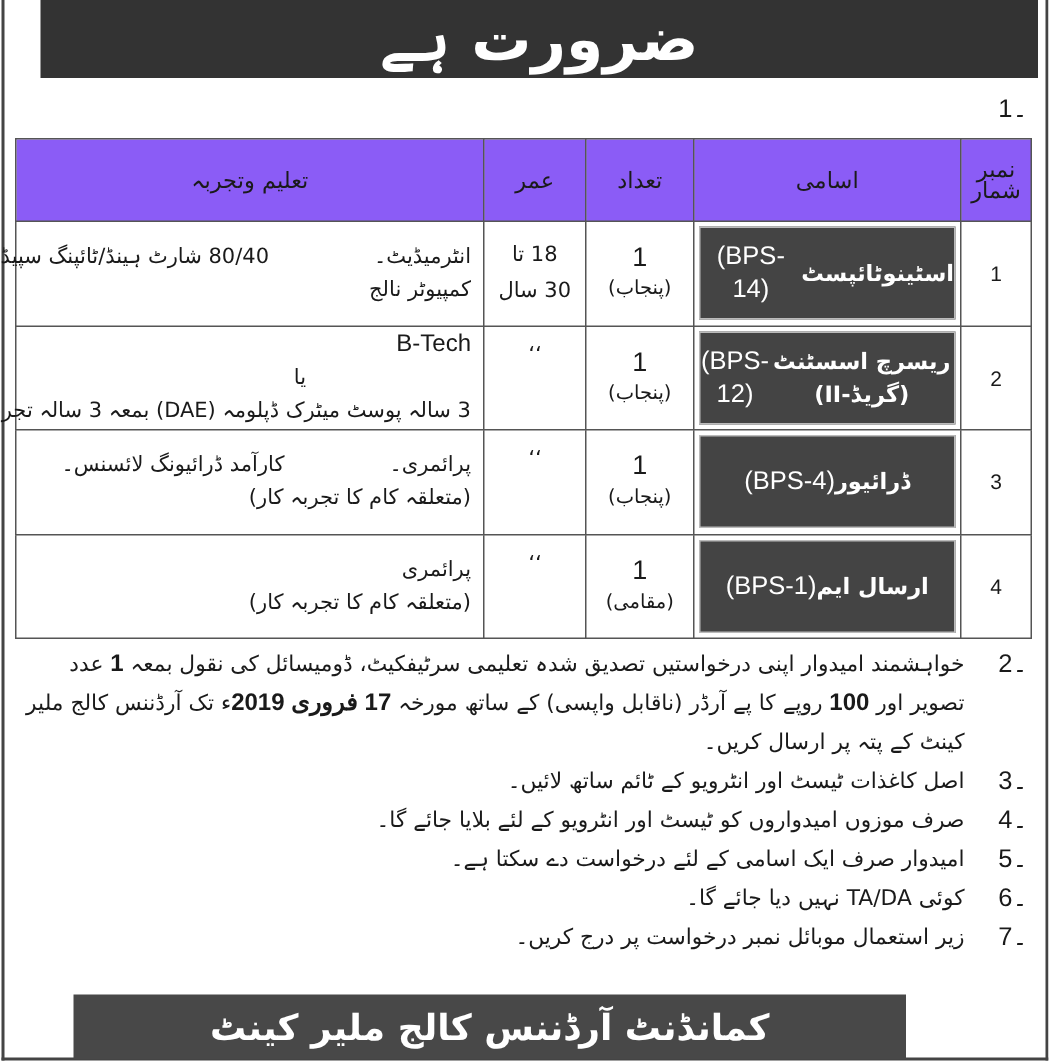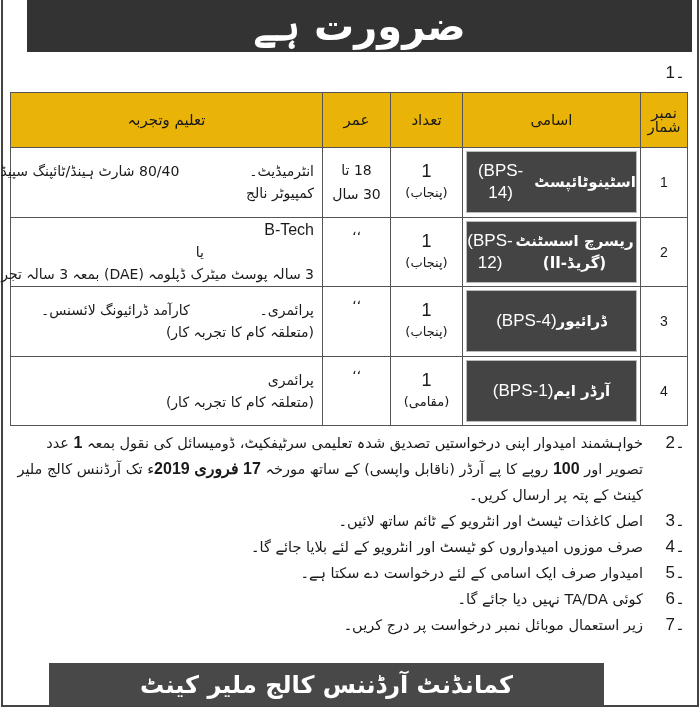--- a/index.html
+++ b/index.html
@@ -9,21 +9,21 @@
          border-left:2px solid #444; border-right:2px solid #444; border-bottom:2px solid #444; box-sizing:content-box; }
   .banner-top { position:absolute; left:27px; top:0; width:665px; height:52px;
          background:#333; color:#fff; display:flex; align-items:center; justify-content:center;
          font-size:40px; font-weight:bold; direction:rtl; letter-spacing:2px; }
   .intro { position:absolute; right:14px; top:58px; height:28px; direction:rtl;
          display:flex; align-items:center; font-size:15px; white-space:nowrap; }
   .intro .num { direction:ltr; font-family:"Liberation Sans", sans-serif; font-size:17px; margin-left:22px; }
   table.posts { position:absolute; left:10px; top:92px; width:678px; height:334px;
          border-collapse:collapse; direction:rtl; table-layout:fixed; }
   table.posts td, table.posts th { border:1.5px solid #555; text-align:center; vertical-align:middle; padding:0; }
-  table.posts th { background:#eab308; font-weight:normal; font-size:15px; height:54px; }
+  table.posts th { background:#8b5cf6; font-weight:normal; font-size:15px; height:54px; }
   table.posts td { font-size:14px; }
   .col-sr { width:47px; } .col-post { width:178px; } .col-qty { width:72px; }
   .col-age { width:68px; } .col-edu { width:auto; }
   .sr { font-family:"Liberation Sans", sans-serif; font-size:19px; }
   .postbox { margin:3px; height:60px; background:#444; color:#fff; border:1px solid #bbb;
          display:flex; flex-direction:row; align-items:center; justify-content:center; }
   .postbox .pname { font-size:15px; font-weight:bold; line-height:22px; }
   .postbox .bps { font-family:"Liberation Sans", sans-serif; font-size:17px; direction:ltr; line-height:22px; }
   .qty { line-height:22px; }
   .qty .n { font-family:"Liberation Sans", sans-serif; font-size:18px; display:block; }
@@ -130,21 +130,21 @@
     <td class="edu">
       <span class="line"><span>پرائمری۔</span><span class="gap"></span><span>کارآمد ڈرائیونگ لائسنس۔</span></span>
       <span class="line">(متعلقہ کام کا تجربہ کار)</span>
     </td>
   </tr>
 
   <tr>
     <td class="sr">4</td>
     <td>
       <div class="postbox">
-        <span class="pname">آرڈر ایم</span>
+        <span class="pname">ارسال ایم</span>
         <span class="bps">(BPS-1)</span>
       </div>
     </td>
     <td class="qty">
       <span class="n">1</span>
       <span class="prov">(مقامی)</span>
     </td>
     <td class="ditto">،،</td>
     <td class="edu">
       <span class="line">پرائمری</span>

